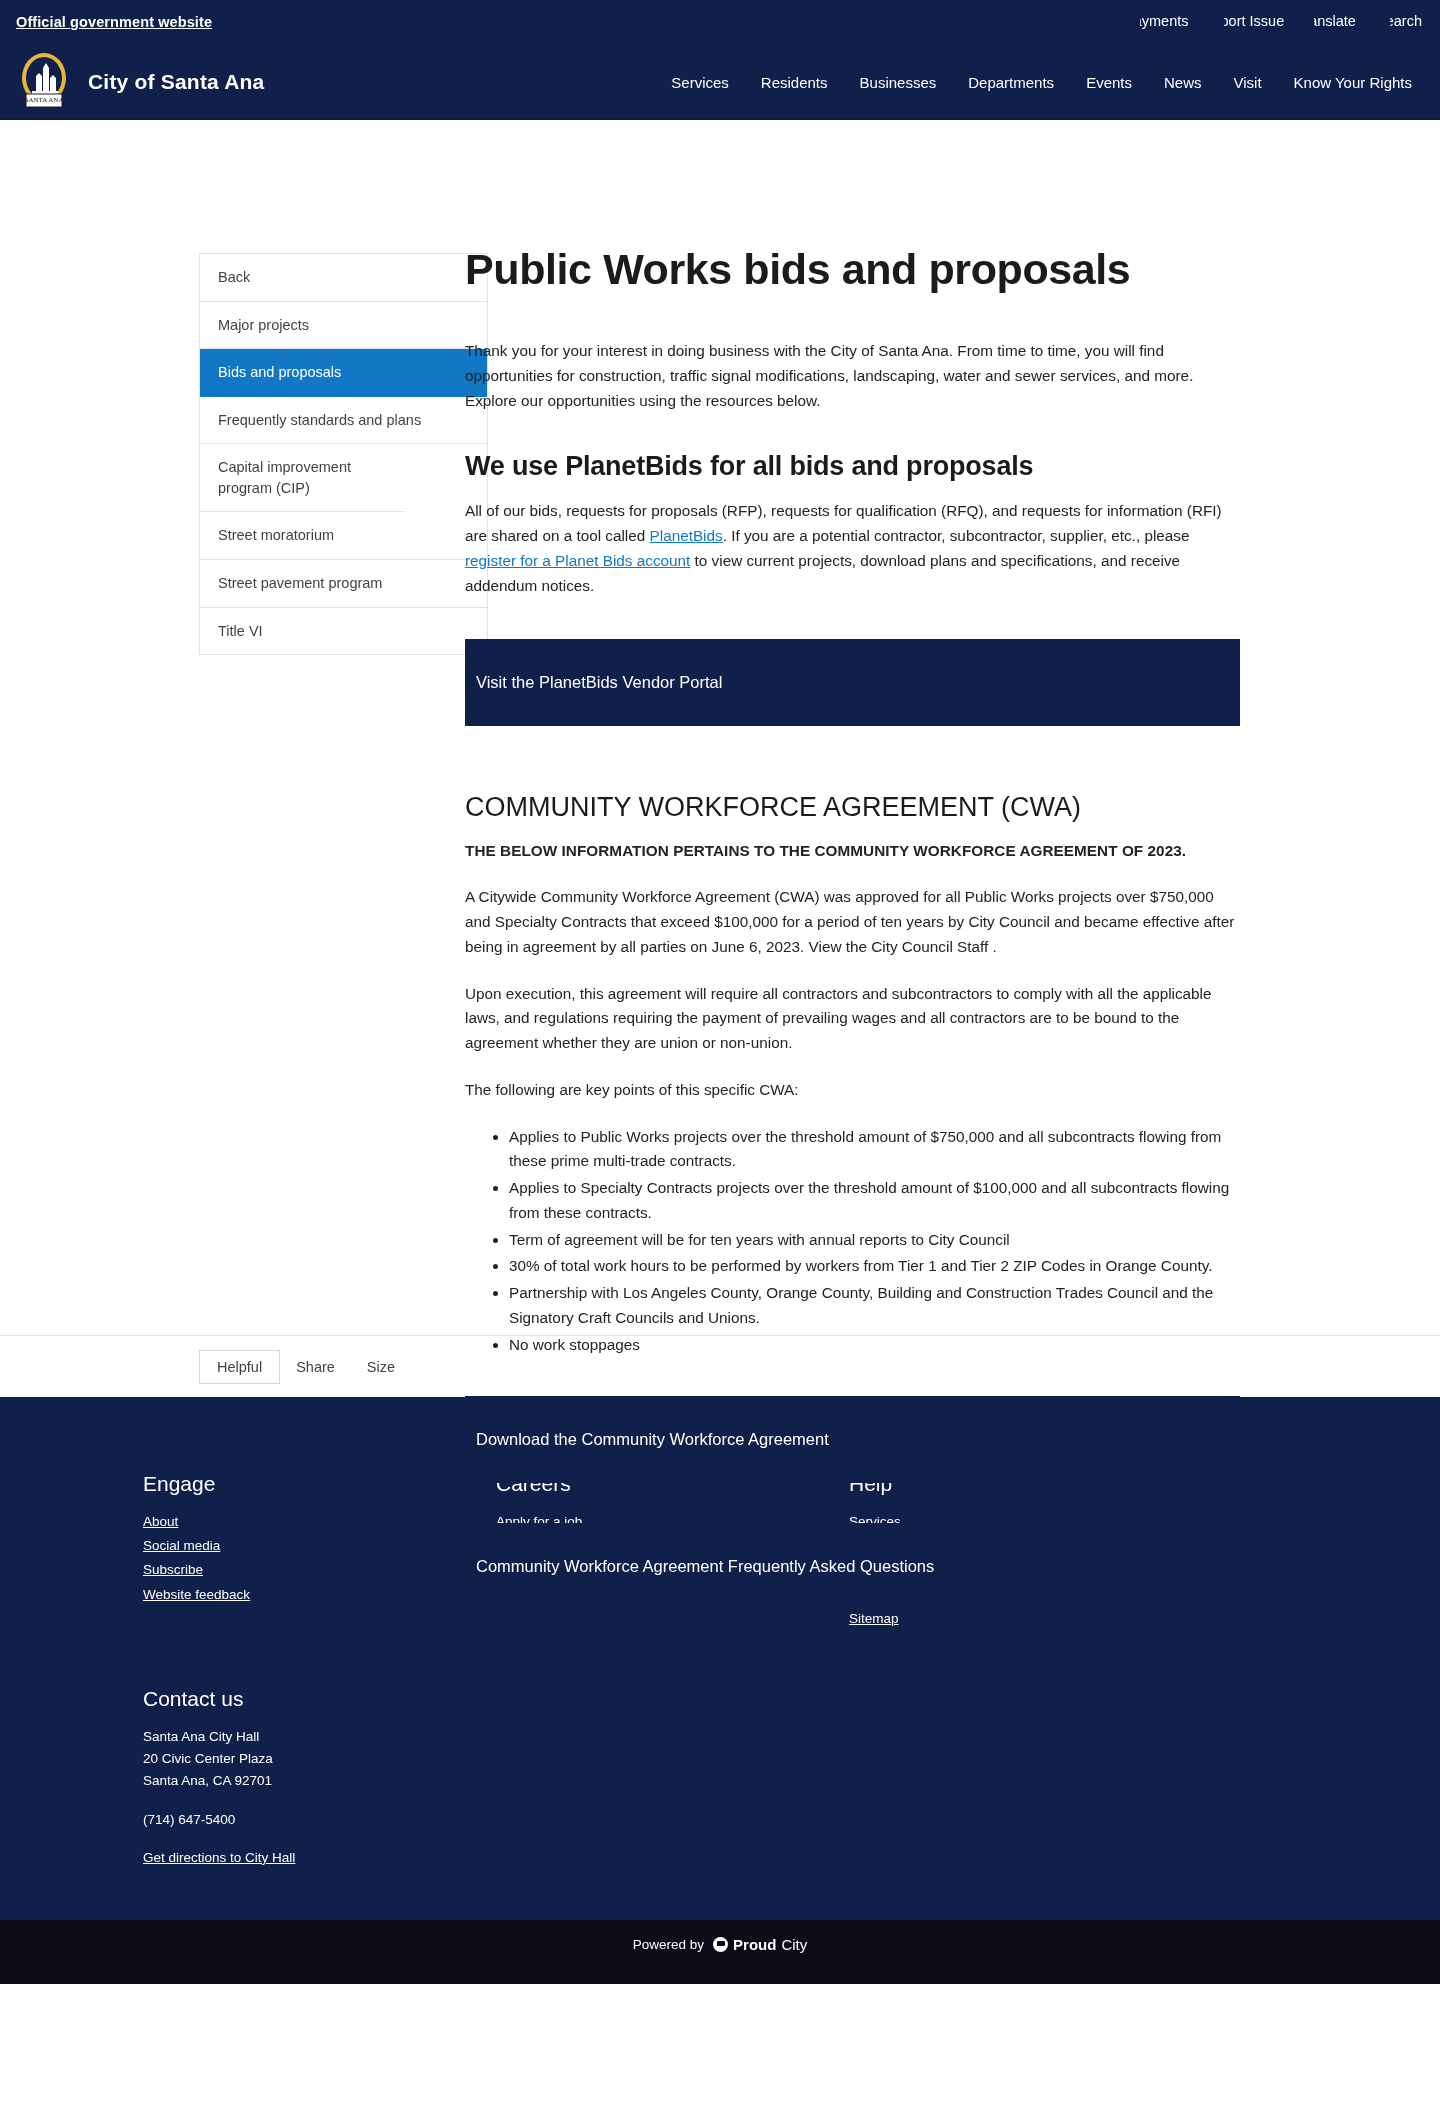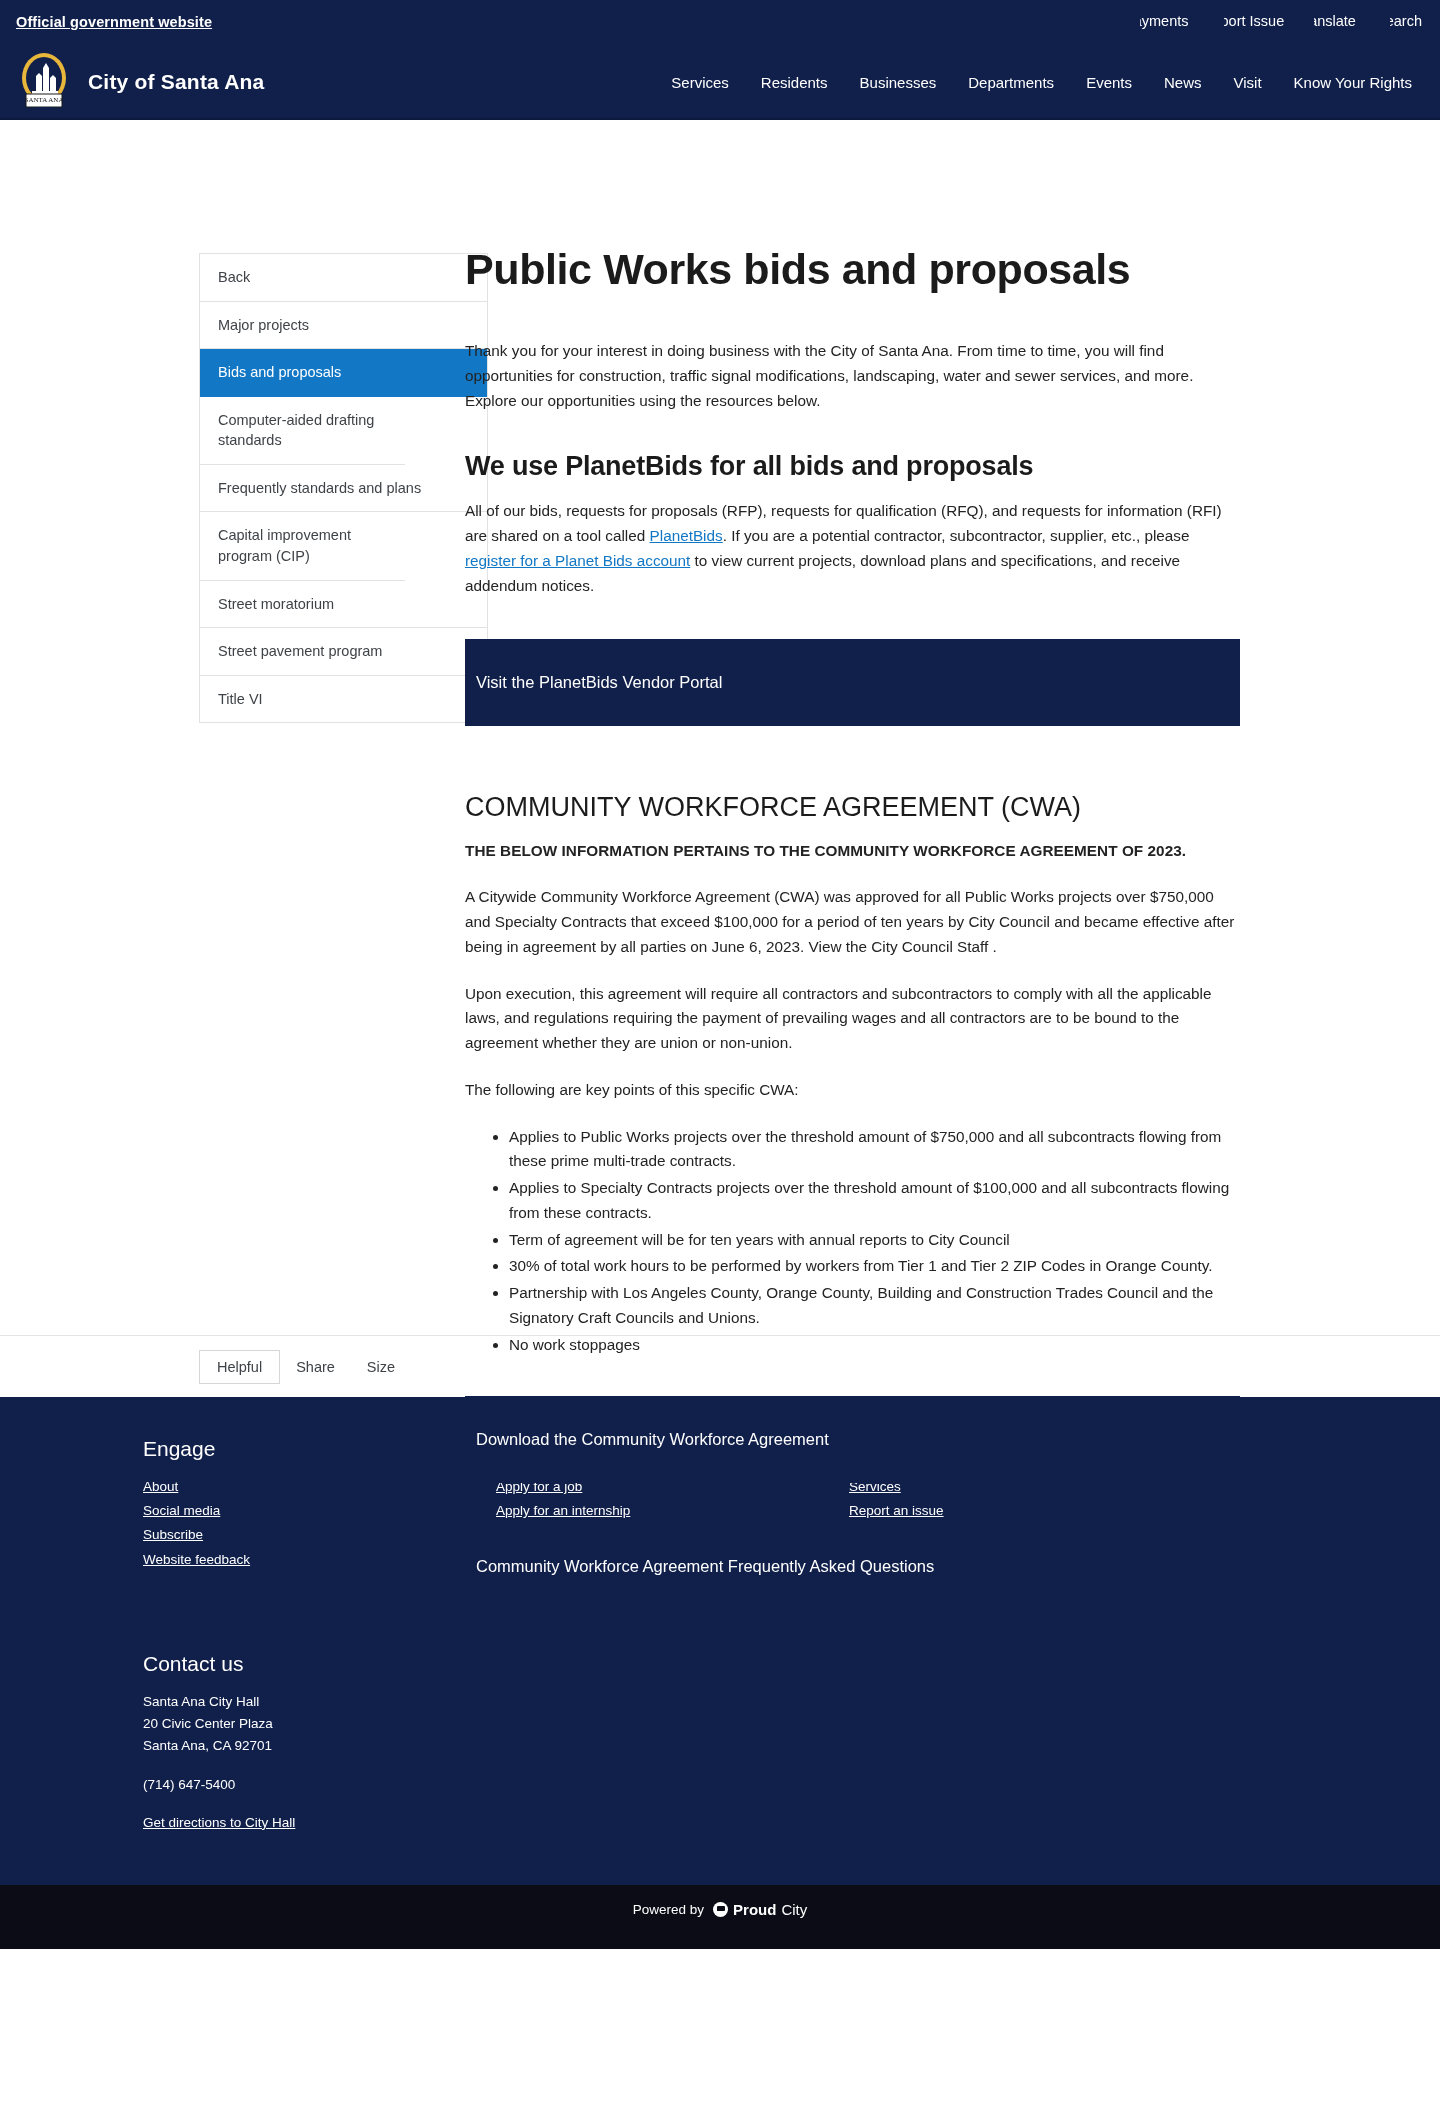--- a/index.html
+++ b/index.html
@@ -201,21 +201,21 @@
   .fb-link {
     font-size: 14.5px;
     color: #3f4348;
     text-decoration: none;
     padding: 8px 16px;
   }
 
   
   .footer {
     background: #11204a;
-    padding: 40px 0 46px 0;
+    padding: 75px 0 46px 0;
   }
   .footer-inner {
     width: 1240px;
     margin: 0 auto;
     padding-left: 43px;
     display: flex;
     flex-wrap: wrap;
   }
   .fcol { width: 353px; }
   .fcol.help { width: 330px; }
@@ -315,21 +315,20 @@
     <a href="#">Know Your Rights</a>
   </nav>
 </div>
 
 <div class="page">
 
   <aside class="sidebar">
     <a class="side-item" href="#">Back</a>
     <a class="side-item" href="#">Major projects</a>
     <a class="side-item active" href="#">Bids and proposals</a>
-    <a class="side-item" href="#" style="max-width:205px;">Computer-aided drafting standards</a>
     <a class="side-item" href="#">Frequently standards and plans</a>
     <a class="side-item" href="#" style="max-width:205px;">Capital improvement program (CIP)</a>
     <a class="side-item" href="#">Street moratorium</a>
     <a class="side-item" href="#">Street pavement program</a>
     <a class="side-item" href="#" style="border-bottom:1px solid #e2e2e2;">Title VI</a>
   </aside>
 
   <main class="content">
     <h1 class="page-title">Public Works bids and proposals</h1>
 

